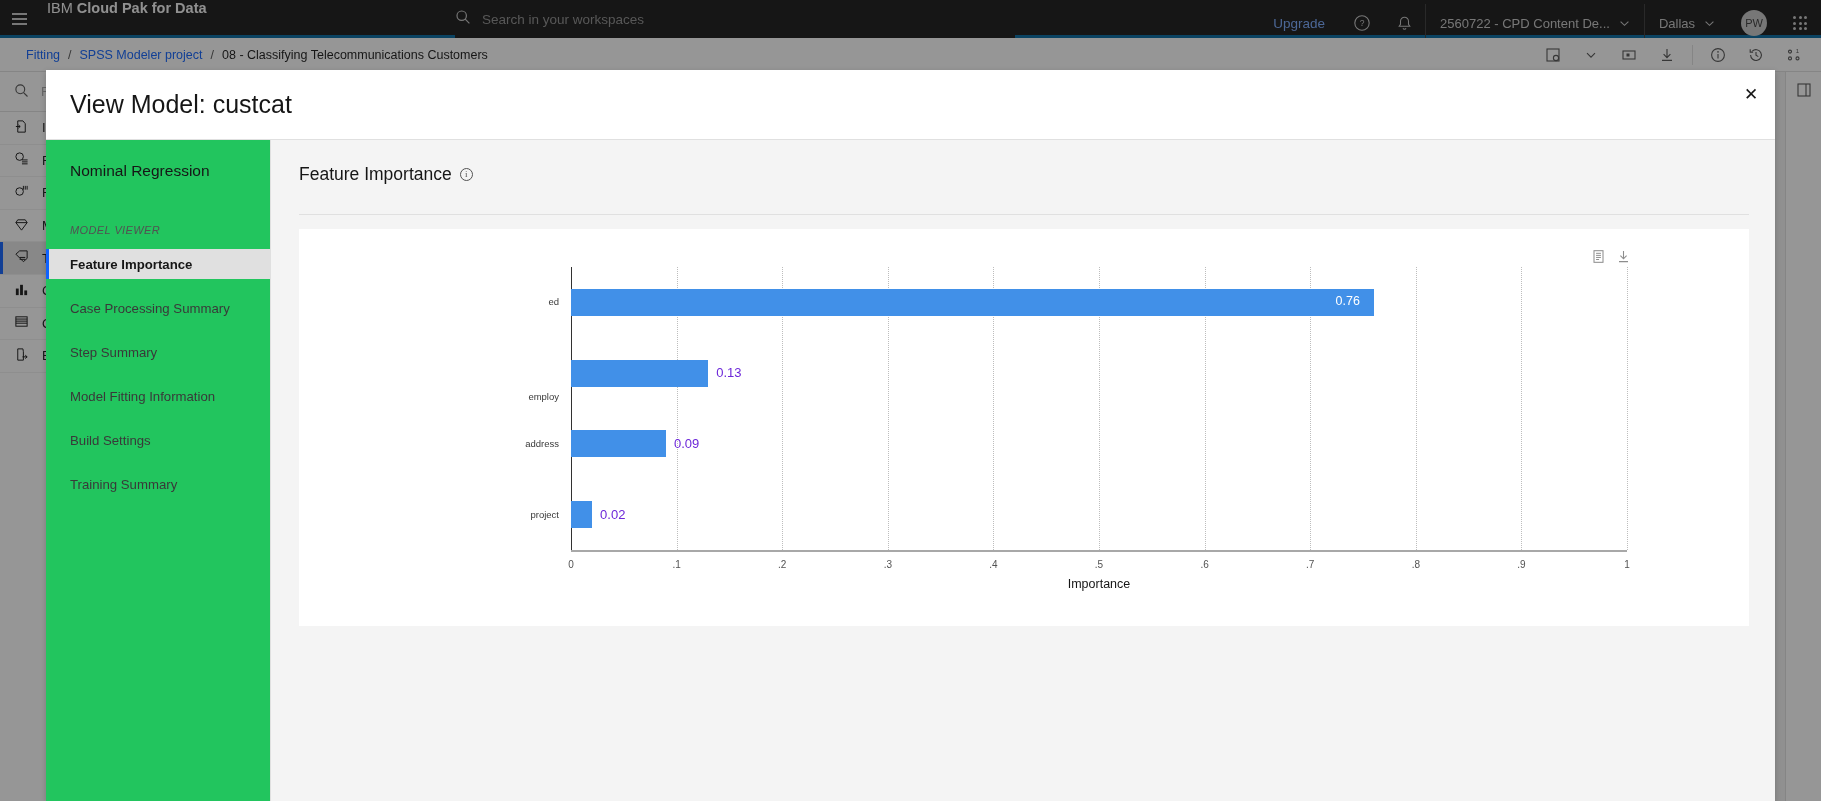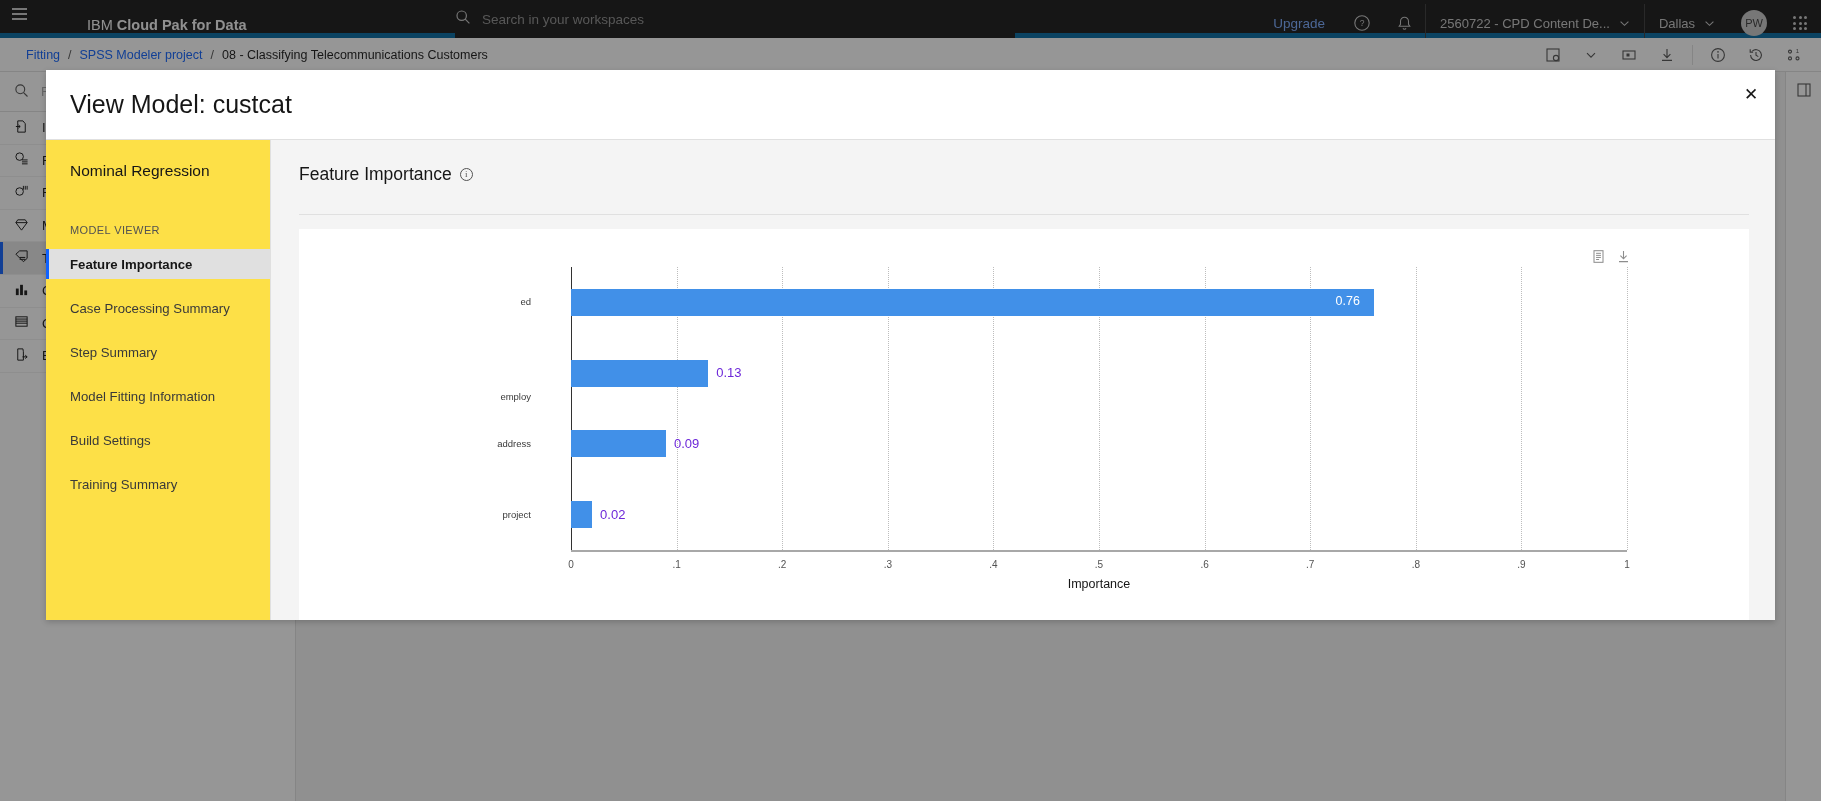--- a/index.html
+++ b/index.html
@@ -9,23 +9,22 @@
     overflow: hidden;
     background: #f4f4f4;
   }
 
   
   #app-root { position: absolute; inset: 0; }
 
   
   .app-header {
     position: absolute; top: 0; left: 0; width: 1821px; height: 38px;
-    background: #161616; display: flex; align-items: flex-end;
-    border-bottom: 5px solid #0369a1;
-    gap: 40px;
+    background: #161616; display: flex; align-items: flex-start;
+    border-bottom: 3px solid #0369a1;
   }
   .hdr-hamburger {
     width: 38px; height: 38px; display: flex; align-items: center; justify-content: center;
     cursor: pointer;
   }
   .hdr-hamburger span {
     display: block; width: 15px; height: 1.4px; background: #c6c6c6;
     box-shadow: 0 5px 0 #c6c6c6, 0 -5px 0 #c6c6c6;
   }
   .hdr-brand {
@@ -97,45 +96,46 @@
     border-left: 1px solid #e0e0e0;
   }
   .rail-right-edge .tb { width:36px; height:36px; display:flex; align-items:center; justify-content:center;}
   .canvas-bg { position:absolute; top:72px; left:296px; right:36px; bottom:0; background:#f4f4f4; }
 
   
   .scrim { position: absolute; inset: 0; background: rgba(22,22,22,0.45); }
 
   
   .modal {
-    position: absolute; left: 46px; top: 70px; width: 1729px; height: 550px;
+    position: absolute; left: 46px; top: 70px; width: 1729px; height: 731px;
     background: #ffffff; display: flex; flex-direction: column;
     box-shadow: 0 2px 6px rgba(0,0,0,0.2);
   }
   .modal-head {
     height: 70px; display: flex; align-items: center; flex: 0 0 auto; position: relative;
     border-bottom: 1px solid #e0e0e0;
   }
   .modal-title { font-size: 25px; color: #161616; padding-left: 24px; font-weight: 400; }
   .modal-close {
     position: absolute; right: 0; top: 0; width: 48px; height: 48px;
     display: flex; align-items: center; justify-content: center; cursor: pointer;
     font-size: 17px; color: #161616;
   }
   .modal-body { flex: 1 1 auto; display: flex; min-height: 0; }
 
   
   .mnav {
-    width: 225px; flex: 0 0 225px; background: #fde047; border-right: 1px solid #e0e0e0;
+    width: 225px; flex: 0 0 225px; background: #22c55e; border-right: 1px solid #e0e0e0;
     padding-top: 22px;
   }
   .mnav-heading { font-size: 15.5px; color: #161616; padding: 0 24px 0 24px; margin-bottom: 44px; }
   .mnav-label {
     font-size: 11px; letter-spacing: .4px; color: #525252; padding: 0 24px; margin-bottom: 13px;
     text-transform: uppercase;
+    font-style: italic;
   }
   .mnav-item {
     height: 30px; display: flex; align-items: center; padding: 0 24px;
     font-size: 13.2px; color: #393939; cursor: pointer; position: relative; margin-bottom: 0;
   }
   .mnav-item + .mnav-item { margin-top: 14px; }
   .mnav-item.active {
     background: #e0e0e0; color: #161616; font-weight: 600;
   }
   .mnav-item.active::before {
@@ -168,21 +168,21 @@
   .plot .axisY { position: absolute; left: 0; top: 0; width: 1px; height: 283px; background: #323232; }
   .plot .axisX { position: absolute; left: 0; bottom: -2px; width: 1056px; height: 2px; background: #a8a8a8; }
   .gridline {
     position: absolute; top: 0; width: 1px; height: 283px;
     border-left: 1px dotted #bdbdbd;
   }
   .bar {
     position: absolute; height: 27px; background: #4190e8;
   }
   .bar-cat {
-    position: absolute; right: 1080px; font-size: 9.5px; color: #393939;
+    position: absolute; right: 1052px; font-size: 9.5px; color: #393939;
     white-space: nowrap; padding-right: 16px; text-align: left;
   }
   .bar-val-out {
     position: absolute; font-size: 13px; color: #6d28d9; white-space: nowrap;
   }
   .bar-val-in {
     position: absolute; font-size: 12.5px; color: #ffffff; white-space: nowrap;
   }
   .xtick {
     position: absolute; top: 292px; font-size: 10px; color: #525252;

